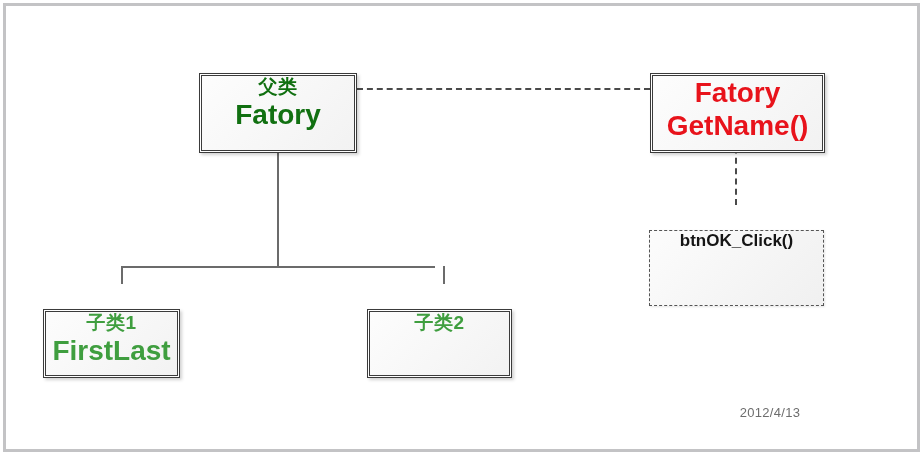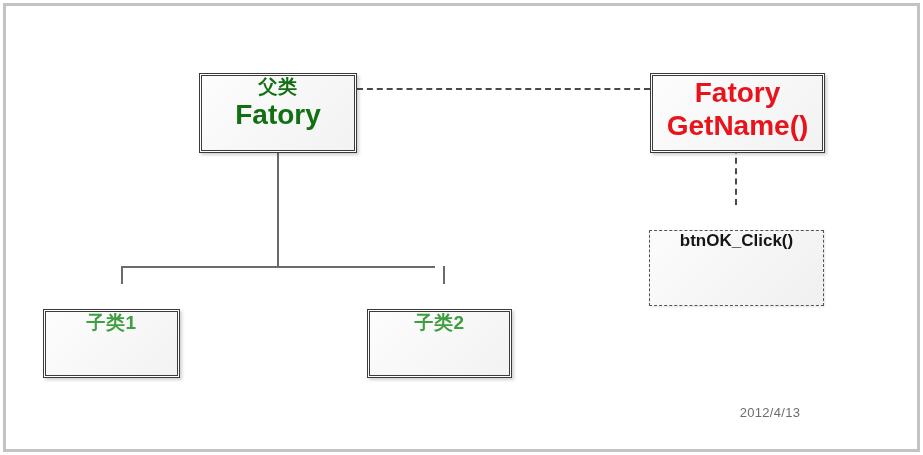--- a/index.html
+++ b/index.html
@@ -139,20 +139,21 @@
     <span class="line1 en t-red">Fatory</span>
     <span class="line2 en t-red">GetName()</span>
   </div>
 
   <div class="node dashdot" style="left:649px; top:204px; width:175px; height:76px;">
     <span class="line1 en-sm t-black">btnOK_Click()</span>
   </div>
 
   <div class="node double" style="left:43px; top:283px; width:137px; height:69px;">
     <span class="line1 cn t-green-mid">子类1</span>
+    <span class="line2 en t-green-mid">FirstLast</span>
   </div>
 
   <div class="node double" style="left:367px; top:283px; width:145px; height:69px;">
     <span class="line1 cn t-green-mid">子类2</span>
   </div>
 
   <div id="signature" style="left:700px; top:385px; width:140px;">
     <div id="sig-date">2012/4/13</div>
   </div>
 

